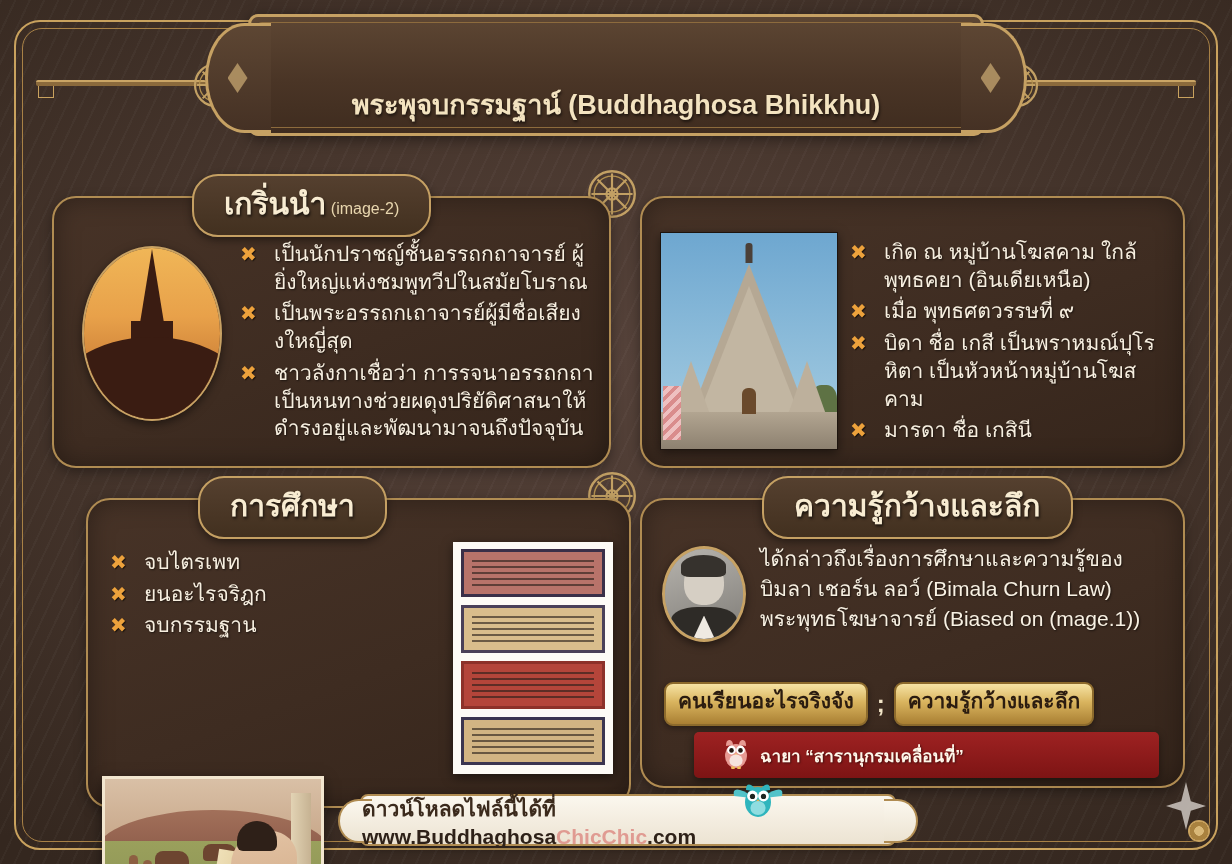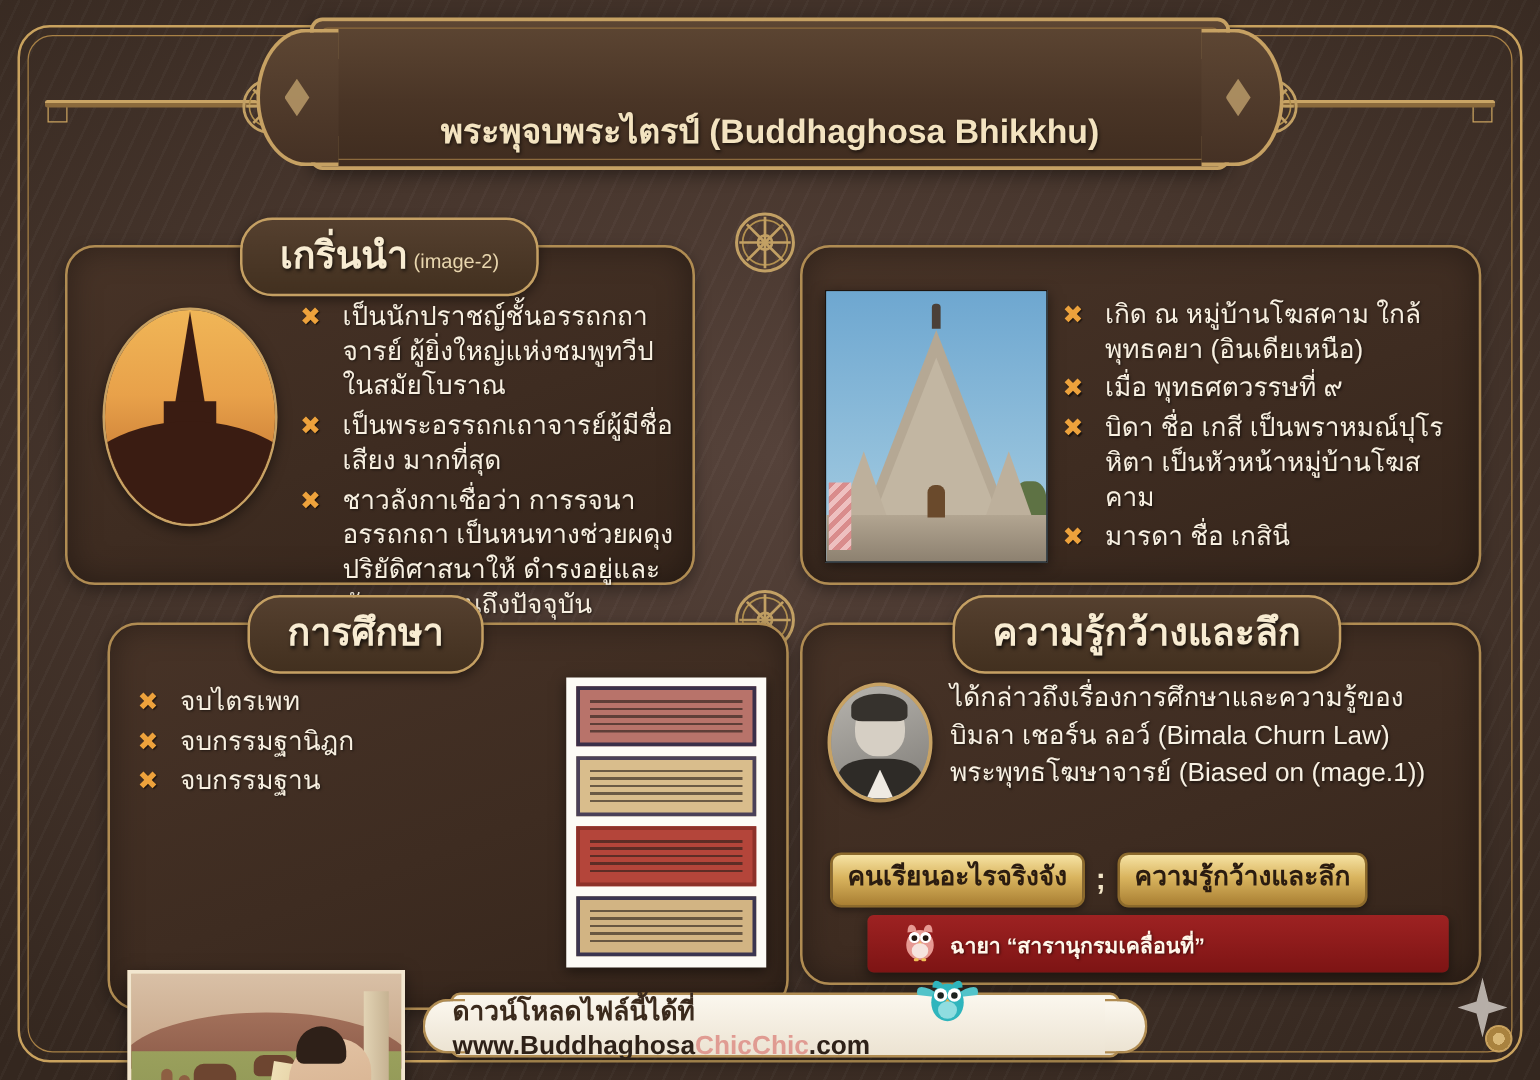--- a/index.html
+++ b/index.html
@@ -128,21 +128,21 @@
     box-shadow: 0 3px 9px rgba(0,0,0,0.45);
   }
   .panel-head-text {
     font-size: 30px; font-weight: bold; color: #f8ecd2;
     text-shadow: 1px 2px 3px rgba(0,0,0,0.7);
   }
   .panel-head-note {
     font-size: 16px; color: #e8d6ae; font-weight: normal;
   }
 
-  .p1 { left: 52px;  top: 196px; width: 504px; height: 272px; }
+  .p1 { left: 52px;  top: 196px; width: 559px; height: 272px; }
   .p2 { left: 640px; top: 196px; width: 545px; height: 272px; }
   .p3 { left: 86px;  top: 498px; width: 545px; height: 310px; }
   .p4 { left: 640px; top: 498px; width: 545px; height: 290px; }
 
   .p1 .panel-head { left: 138px; }
   .p2 .panel-head { left: 168px; }
   .p3 .panel-head { left: 110px; }
   .p4 .panel-head { left: 120px; }
 
   
@@ -455,21 +455,21 @@
     </svg>
   </div>
 
   <div class="plaque">
     <div class="plaque-cap l">
       <div class="cap-diamond"></div>
     </div>
     <div class="plaque-cap r">
       <div class="cap-diamond"></div>
     </div>
-    <div class="plaque-sub">พระพุจบพระไตรป์ (Buddhaghosa Bhikkhu)</div>
+    <div class="plaque-sub">พระพุจบกรรมฐาน์ (Buddhaghosa Bhikkhu)</div>
   </div>
 </div>
 
 <div class="wheel w-mid1">
   <svg width="52" height="52" viewBox="0 0 48 48">
     <circle cx="24" cy="24" r="21" fill="none" stroke="#c2a064" stroke-width="2.2"></circle>
     <circle cx="24" cy="24" r="16.5" fill="none" stroke="#b2904f" stroke-width="1.3"></circle>
     <circle cx="24" cy="24" r="5.2" fill="none" stroke="#c2a064" stroke-width="2"></circle>
     <circle cx="24" cy="24" r="2" fill="#c2a064"></circle>
     <g stroke="#c2a064" stroke-width="2">
@@ -503,21 +503,21 @@
 
   <div class="oval-photo">
     <div class="stupa-sky"></div>
     <div class="stupa-spire"></div>
     <div class="stupa-block"></div>
     <div class="stupa-body"></div>
   </div>
 
   <ul class="blist" style="position:absolute; left:186px; top:42px; right:14px;">
     <li><span class="xmark">✖</span><span>เป็นนักปราชญ์ชั้นอรรถกถาจารย์ ผู้ยิ่งใหญ่แห่งชมพูทวีปในสมัยโบราณ</span></li>
-    <li><span class="xmark">✖</span><span>เป็นพระอรรถกเถาจารย์ผู้มีชื่อเสียง มากที่สุด</span></li>
+    <li><span class="xmark">✖</span><span>เป็นพระอรรถกเถาจารย์ผู้มีชื่อเสียง งใหญี่สุด</span></li>
     <li><span class="xmark">✖</span><span>ชาวลังกาเชื่อว่า การรจนาอรรถกถา เป็นหนทางช่วยผดุงปริยัดิศาสนาให้ ดำรงอยู่และพัฒนามาจนถึงปัจจุบัน</span></li>
   </ul>
 </div>
 
 <div class="panel p2">
 
   <div class="temple-photo">
     <div class="t-sky"></div>
     <div class="t-green"></div>
     <div class="t-tower"></div>
@@ -538,21 +538,21 @@
   </ul>
 </div>
 
 <div class="panel p3">
   <div class="panel-head">
     <span class="panel-head-text">การศึกษา</span>
   </div>
 
   <ul class="blist" style="position:absolute; left:22px; top:48px; width:270px;">
     <li><span class="xmark">✖</span><span>จบไตรเพท</span></li>
-    <li><span class="xmark">✖</span><span>จบกรรมฐานิฎก</span></li>
+    <li><span class="xmark">✖</span><span>ยนอะไรจริฎก</span></li>
     <li><span class="xmark">✖</span><span>จบกรรมฐาน</span></li>
   </ul>
 
   <div class="manuscript">
     <div class="leaf l1"></div>
     <div class="leaf l2"></div>
     <div class="leaf l3"></div>
     <div class="leaf l4"></div>
   </div>
 

